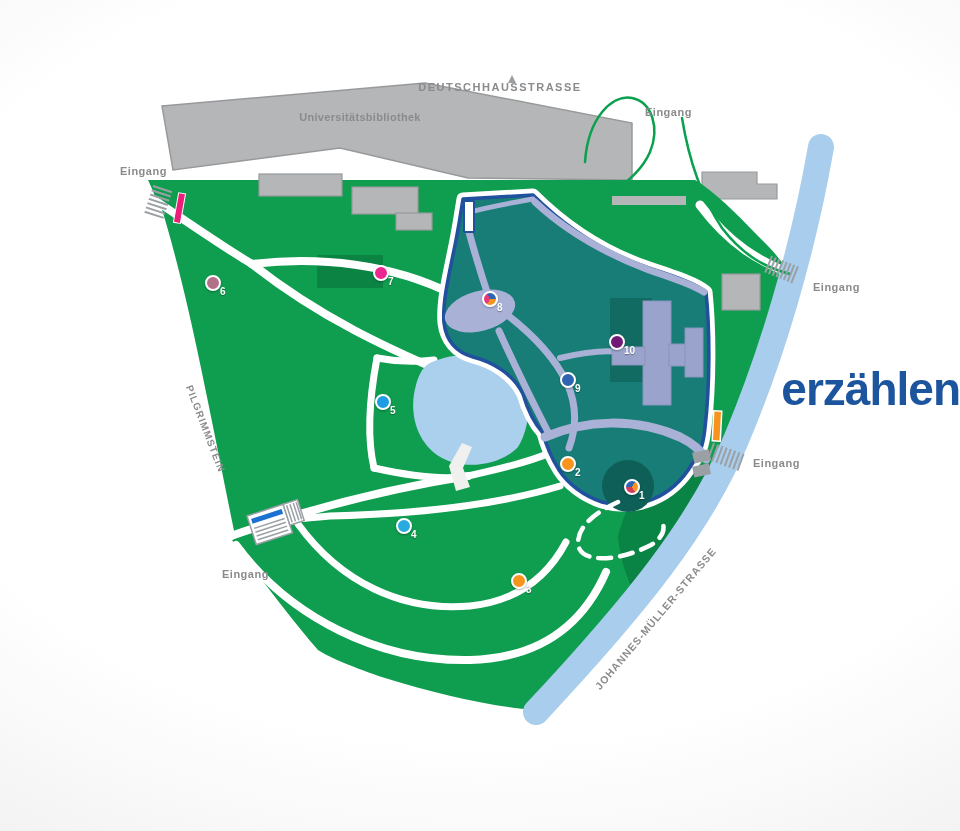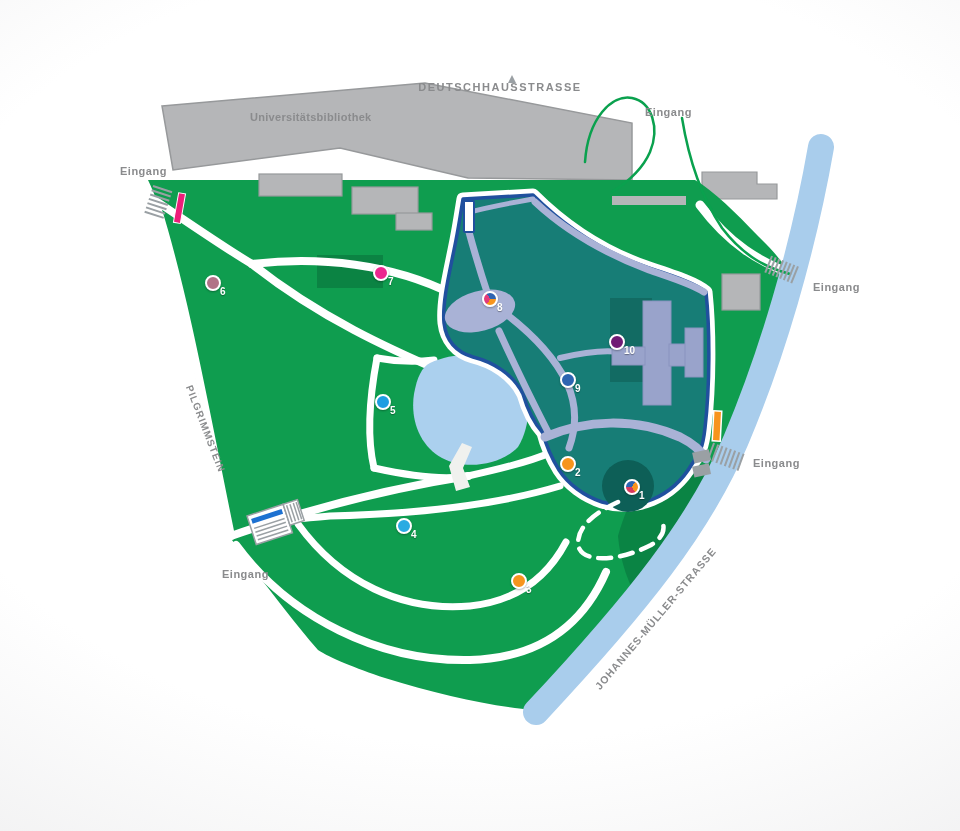--- a/index.html
+++ b/index.html
@@ -187,32 +187,33 @@
       <line x1="41" y1="2" x2="41" y2="20"></line>
           <line x1="44.5" y1="2" x2="44.5" y2="20"></line>
       <line x1="48" y1="2" x2="48" y2="20"></line>
           <line x1="51" y1="2" x2="51" y2="20"></line>
     </g>
   </g>
 </svg>
 
 <div class="lbl street" style="left:400px;top:81px;width:200px;text-align:center;">DEUTSCHHAUSSTRASSE</div>
 
-<div class="lbl" style="left:250px;top:111px;width:220px;text-align:left;letter-spacing:.3px;">Universitätsbibliothek</div>
+<div class="lbl" style="left:250px;top:111px;width:220px;text-align:center;letter-spacing:.3px;">Universitätsbibliothek</div>
 
 <div class="lbl street street-rot" style="left:189px;top:380px;transform:rotate(69deg);font-size:10px;">PILGRIMMSTEIN</div>
 
 <div class="lbl street street-rot" style="left:597px;top:682px;transform:rotate(-50deg);">JOHANNES-MÜLLER-STRASSE</div>
 
 <div class="lbl" style="left:645px;top:106px;">Eingang</div>
 <div class="lbl" style="left:120px;top:165px;">Eingang</div>
 <div class="lbl" style="left:813px;top:281px;">Eingang</div>
 <div class="lbl" style="left:753px;top:457px;">Eingang</div>
 <div class="lbl" style="left:222px;top:568px;">Eingang</div>
 
+<div class="overlay-word">erzählen</div>
 
 <div style="position:absolute;left:0;top:0;width:960px;height:831px;pointer-events:none;">
       <div class="marker" style="left: 624px; top: 479px; pointer-events: auto; background: conic-gradient(from 150deg, rgb(214, 58, 95) 0deg, rgb(214, 58, 95) 120deg, rgb(46, 100, 177) 120deg, rgb(46, 100, 177) 240deg, rgb(247, 148, 29) 240deg, rgb(247, 148, 29) 360deg);">
         <span class="marker-num">1</span>
       </div>
       <div class="marker" style="left: 560px; top: 456px; pointer-events: auto; background: rgb(247, 148, 29);">
         <span class="marker-num">2</span>
       </div>
       <div class="marker" style="left: 511px; top: 573px; pointer-events: auto; background: rgb(247, 148, 29);">
         <span class="marker-num">3</span>

